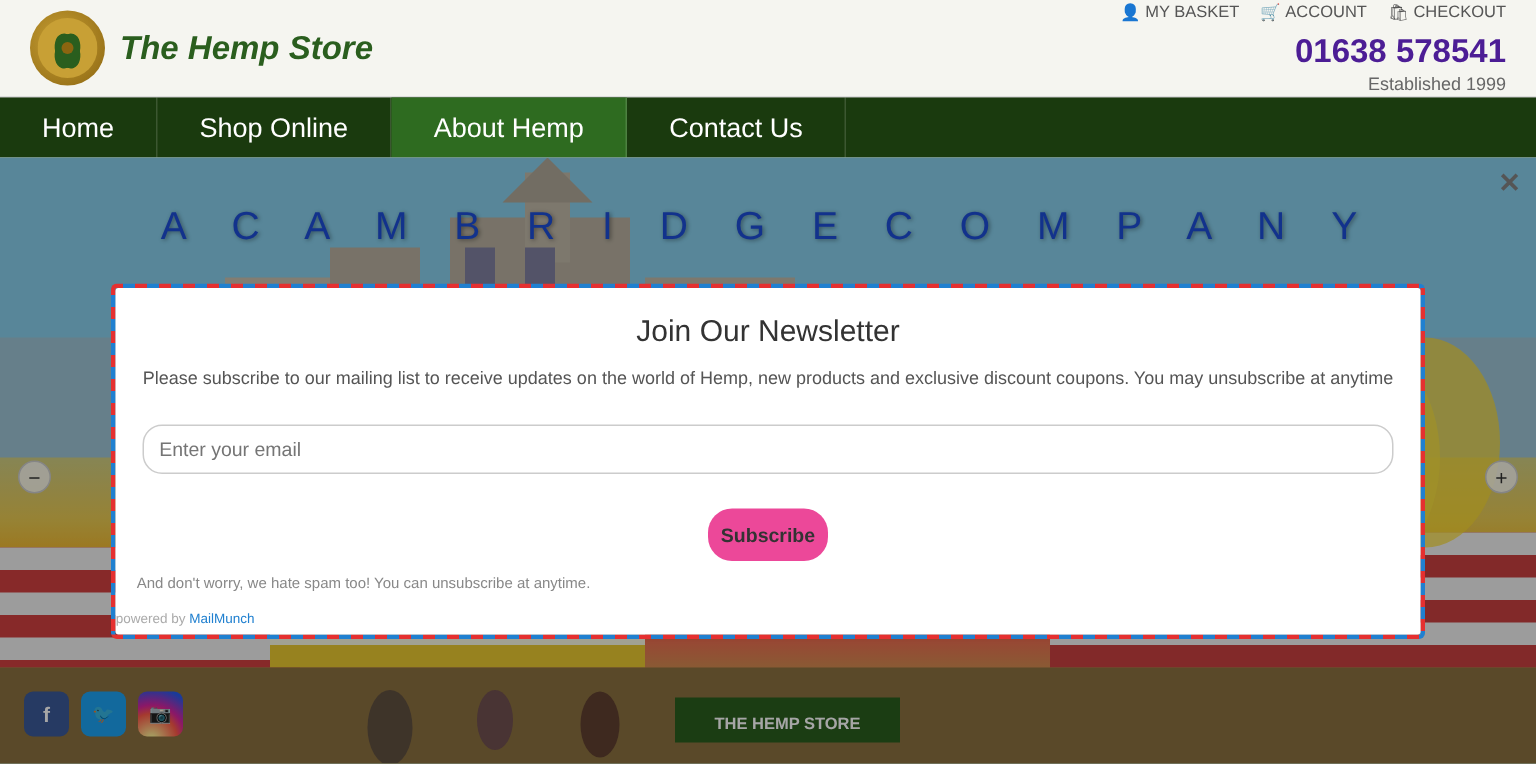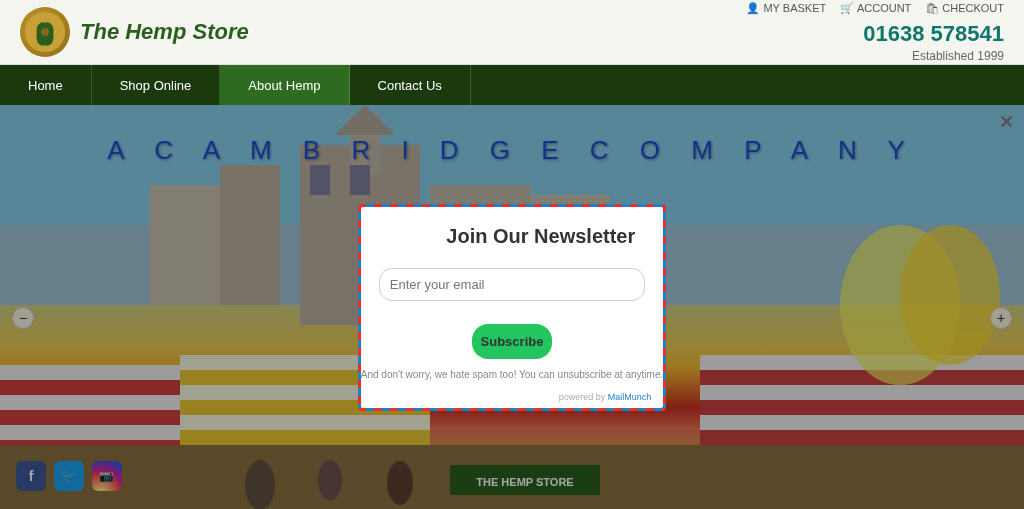--- a/index.html
+++ b/index.html
@@ -56,42 +56,42 @@
       color: #555;
       text-decoration: none;
       display: flex;
       align-items: center;
       gap: 3px;
       font-size: 11px;
     }
     .phone-number {
       font-size: 22px;
       font-weight: bold;
-      color: #0f766e;
+      color: #4c1d95;
     }
     .established {
       font-size: 12px;
       color: #666;
       text-align: right;
     }
 
     
     .nav {
       background: #1a3a0e;
       display: flex;
       align-items: stretch;
       height: 40px;
     }
     .nav-item {
       color: #fff;
       text-decoration: none;
       padding: 0 28px;
       display: flex;
       align-items: center;
-      font-size: 13px;
+      font-size: 18px;
       cursor: pointer;
       border-right: 1px solid rgba(255,255,255,0.15);
     }
     .nav-item:first-child { border-left: none; }
     .nav-item:hover, .nav-item.active { background: #2a5e1e; }
     .nav-item.active { background: #2e6b20; }
 
     
     .hero {
       position: relative;
@@ -189,65 +189,65 @@
       right: 10px;
       font-size: 18px;
       color: #555;
       cursor: pointer;
       font-weight: bold;
       line-height: 1;
       z-index: 20;
     }
     .modal-title {
       font-size: 20px;
-      font-weight: bold;
+      font-weight: normal;
       color: #333;
       padding: 18px 28px 10px;
-      text-align: right;
+      text-align: center;
     }
     .modal-body {
       padding: 0 18px 12px;
       font-size: 12px;
       color: #555;
       line-height: 1.5;
     }
     .modal-email-input {
       width: 100%;
       padding: 8px 10px;
       border: 1px solid #ccc;
       border-radius: 13px;
       font-size: 13px;
       margin: 10px 0;
       outline: none;
     }
     .modal-subscribe-btn {
       display: block;
       width: 80px;
       margin: 13px auto 10px;
-      background: #22c55e;
+      background: #ec4899;
       color: #333;
       border: none;
       padding: 10px 0;
       border-radius: 16px;
       font-size: 13px;
       font-weight: bold;
       cursor: pointer;
       text-align: center;
     }
     .modal-spam {
       font-size: 10px;
       color: #888;
-      text-align: right;
-      padding: 0 0 8px;
+      text-align: left;
+      padding: 0 14px 8px;
     }
     .modal-mailmunch {
       font-size: 9px;
       color: #aaa;
-      text-align: right;
-      padding: 4px 12px 6px;
+      text-align: left;
+      padding: 4px 0 6px;
     }
     .mailmunch-blue { color: #2080d0; }
 
     
     .zoom-in, .zoom-out {
       position: absolute;
       width: 22px;
       height: 22px;
       background: rgba(255,255,255,0.8);
       border-radius: 50%;
@@ -375,20 +375,21 @@
   <div class="overlay">
     <div class="modal-wrapper">
       <div class="modal-inner">
 
         <div class="modal-close">
           <span>✕</span>
         </div>
 
         <div class="modal-title">Join Our Newsletter</div>
 
+        <div class="modal-body">Please subscribe to our mailing list to receive updates on the world of Hemp, new products and exclusive discount coupons. You may unsubscribe at anytime</div>
 
         <div style="padding: 0 18px;">
           <input class="modal-email-input" type="email" placeholder="Enter your email" style="">
         </div>
 
         <button class="modal-subscribe-btn">Subscribe</button>
 
         <div class="modal-spam">And don't worry, we hate spam too! You can unsubscribe at anytime.</div>
 
         <div class="modal-mailmunch">

